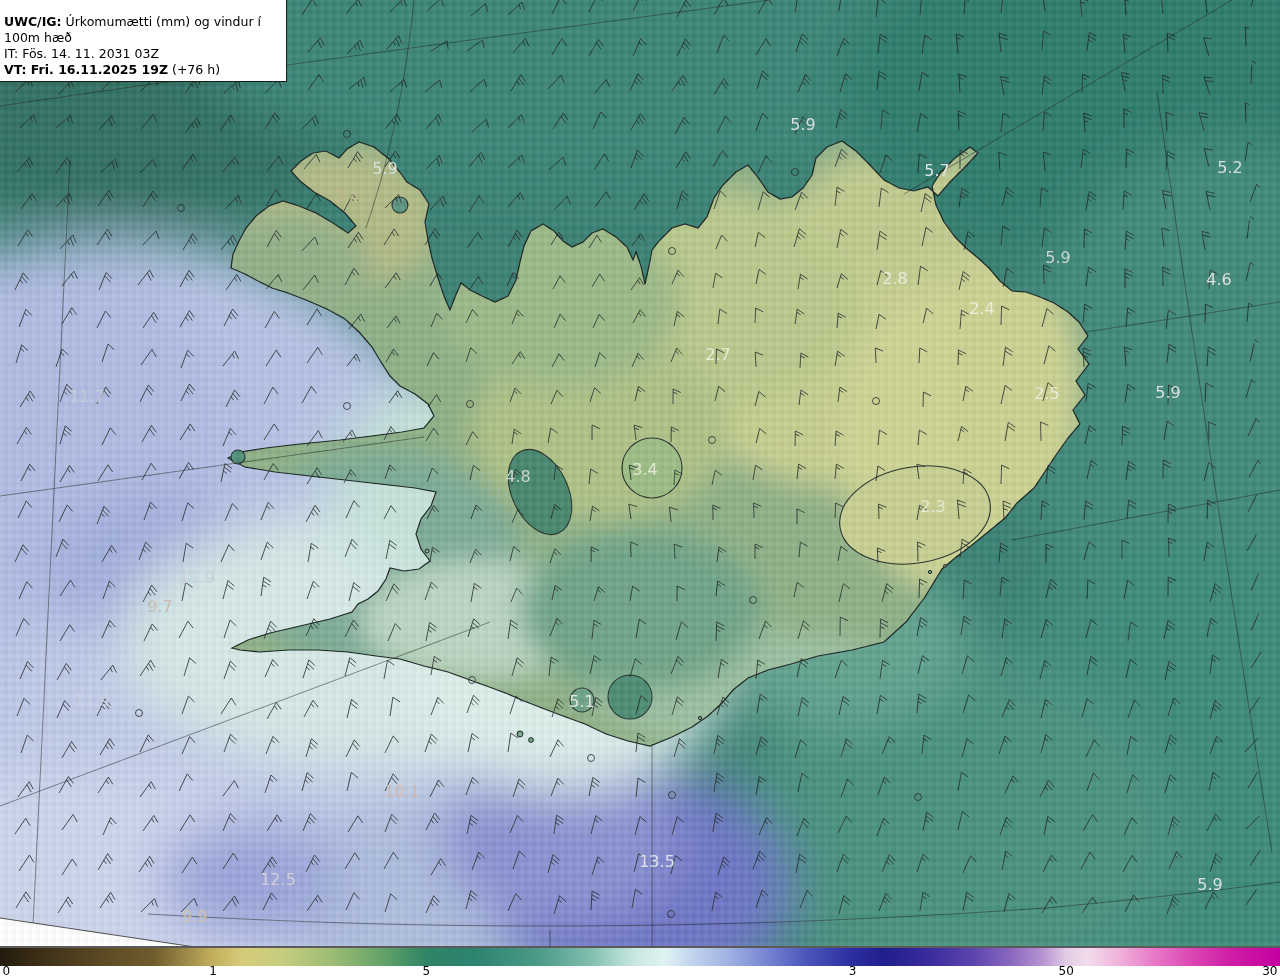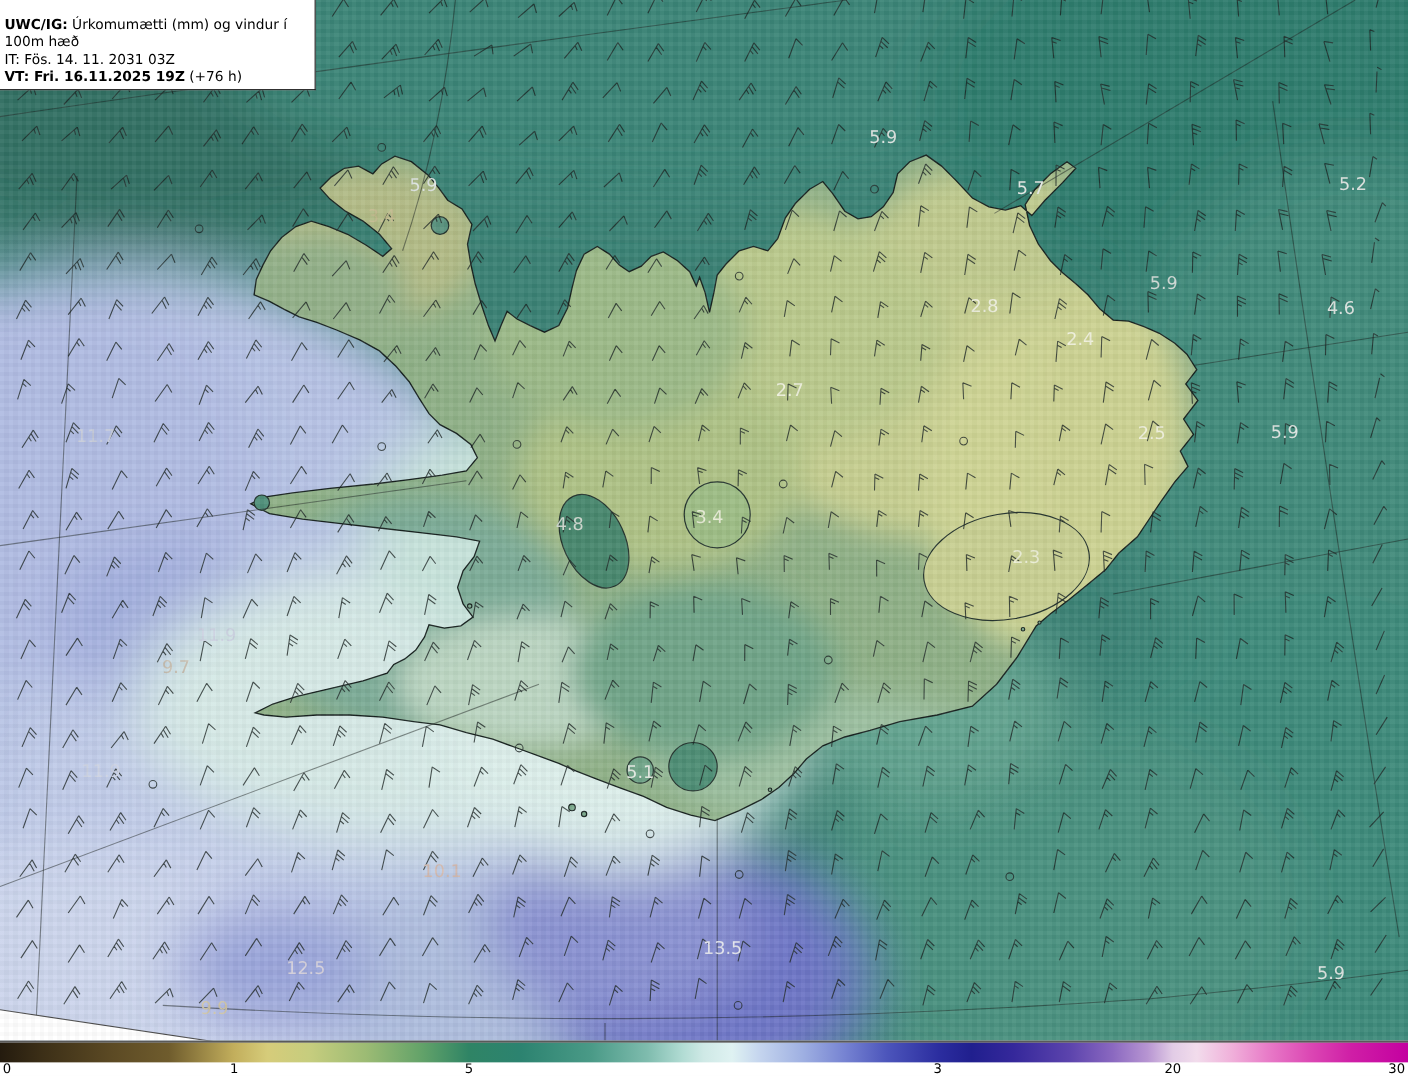--- a/index.html
+++ b/index.html
@@ -177,16 +177,16 @@
   </div>
 
   <div id="maprule"></div>
   <div id="colorbar" style="background: linear-gradient(90deg, rgb(36, 27, 14) 0%, rgb(60, 47, 23) 3%, rgb(92, 74, 36) 8%, rgb(111, 92, 45) 12%, rgb(194, 174, 92) 16.6%, rgb(214, 204, 122) 19%, rgb(198, 205, 126) 22%, rgb(156, 187, 116) 26%, rgb(98, 162, 105) 30%, rgb(47, 132, 101) 33.3%, rgb(44, 131, 112) 37%, rgb(74, 154, 135) 42%, rgb(127, 188, 174) 46%, rgb(178, 220, 212) 48.5%, rgb(207, 233, 230) 50%, rgb(223, 242, 242) 52%, rgb(196, 212, 238) 54%, rgb(159, 176, 226) 57%, rgb(118, 131, 210) 60%, rgb(76, 85, 187) 63%, rgb(43, 45, 159) 66.7%, rgb(32, 31, 142) 69%, rgb(53, 40, 155) 72%, rgb(92, 68, 173) 76%, rgb(138, 104, 192) 79%, rgb(183, 149, 210) 81.5%, rgb(226, 204, 230) 83.3%, rgb(242, 220, 236) 85%, rgb(240, 176, 218) 87.5%, rgb(232, 124, 200) 90%, rgb(220, 72, 180) 93%, rgb(207, 30, 166) 96%, rgb(196, 0, 160) 100%);"></div>
   <div id="cbticks">
       <span class="cbtick" style="left: 0.2%; transform: none;">0</span>
       <span class="cbtick" style="left: 16.64%; transform: translateX(-50%);">1</span>
       <span class="cbtick" style="left: 33.3%; transform: translateX(-50%);">5</span>
       <span class="cbtick" style="left: 50%; transform: translateX(-50%); margin-top: 47px;">10</span>
       <span class="cbtick" style="left: 66.6%; transform: translateX(-50%);">3</span>
-      <span class="cbtick" style="left: 83.3%; transform: translateX(-50%);">20</span>
+      <span class="cbtick" style="left: 83.3%; transform: translateX(-50%);">50</span>
       <span class="cbtick" style="left: 99.8%; transform: translateX(-100%);">30</span>
     </div>
 </div>
 
 </body></html>

